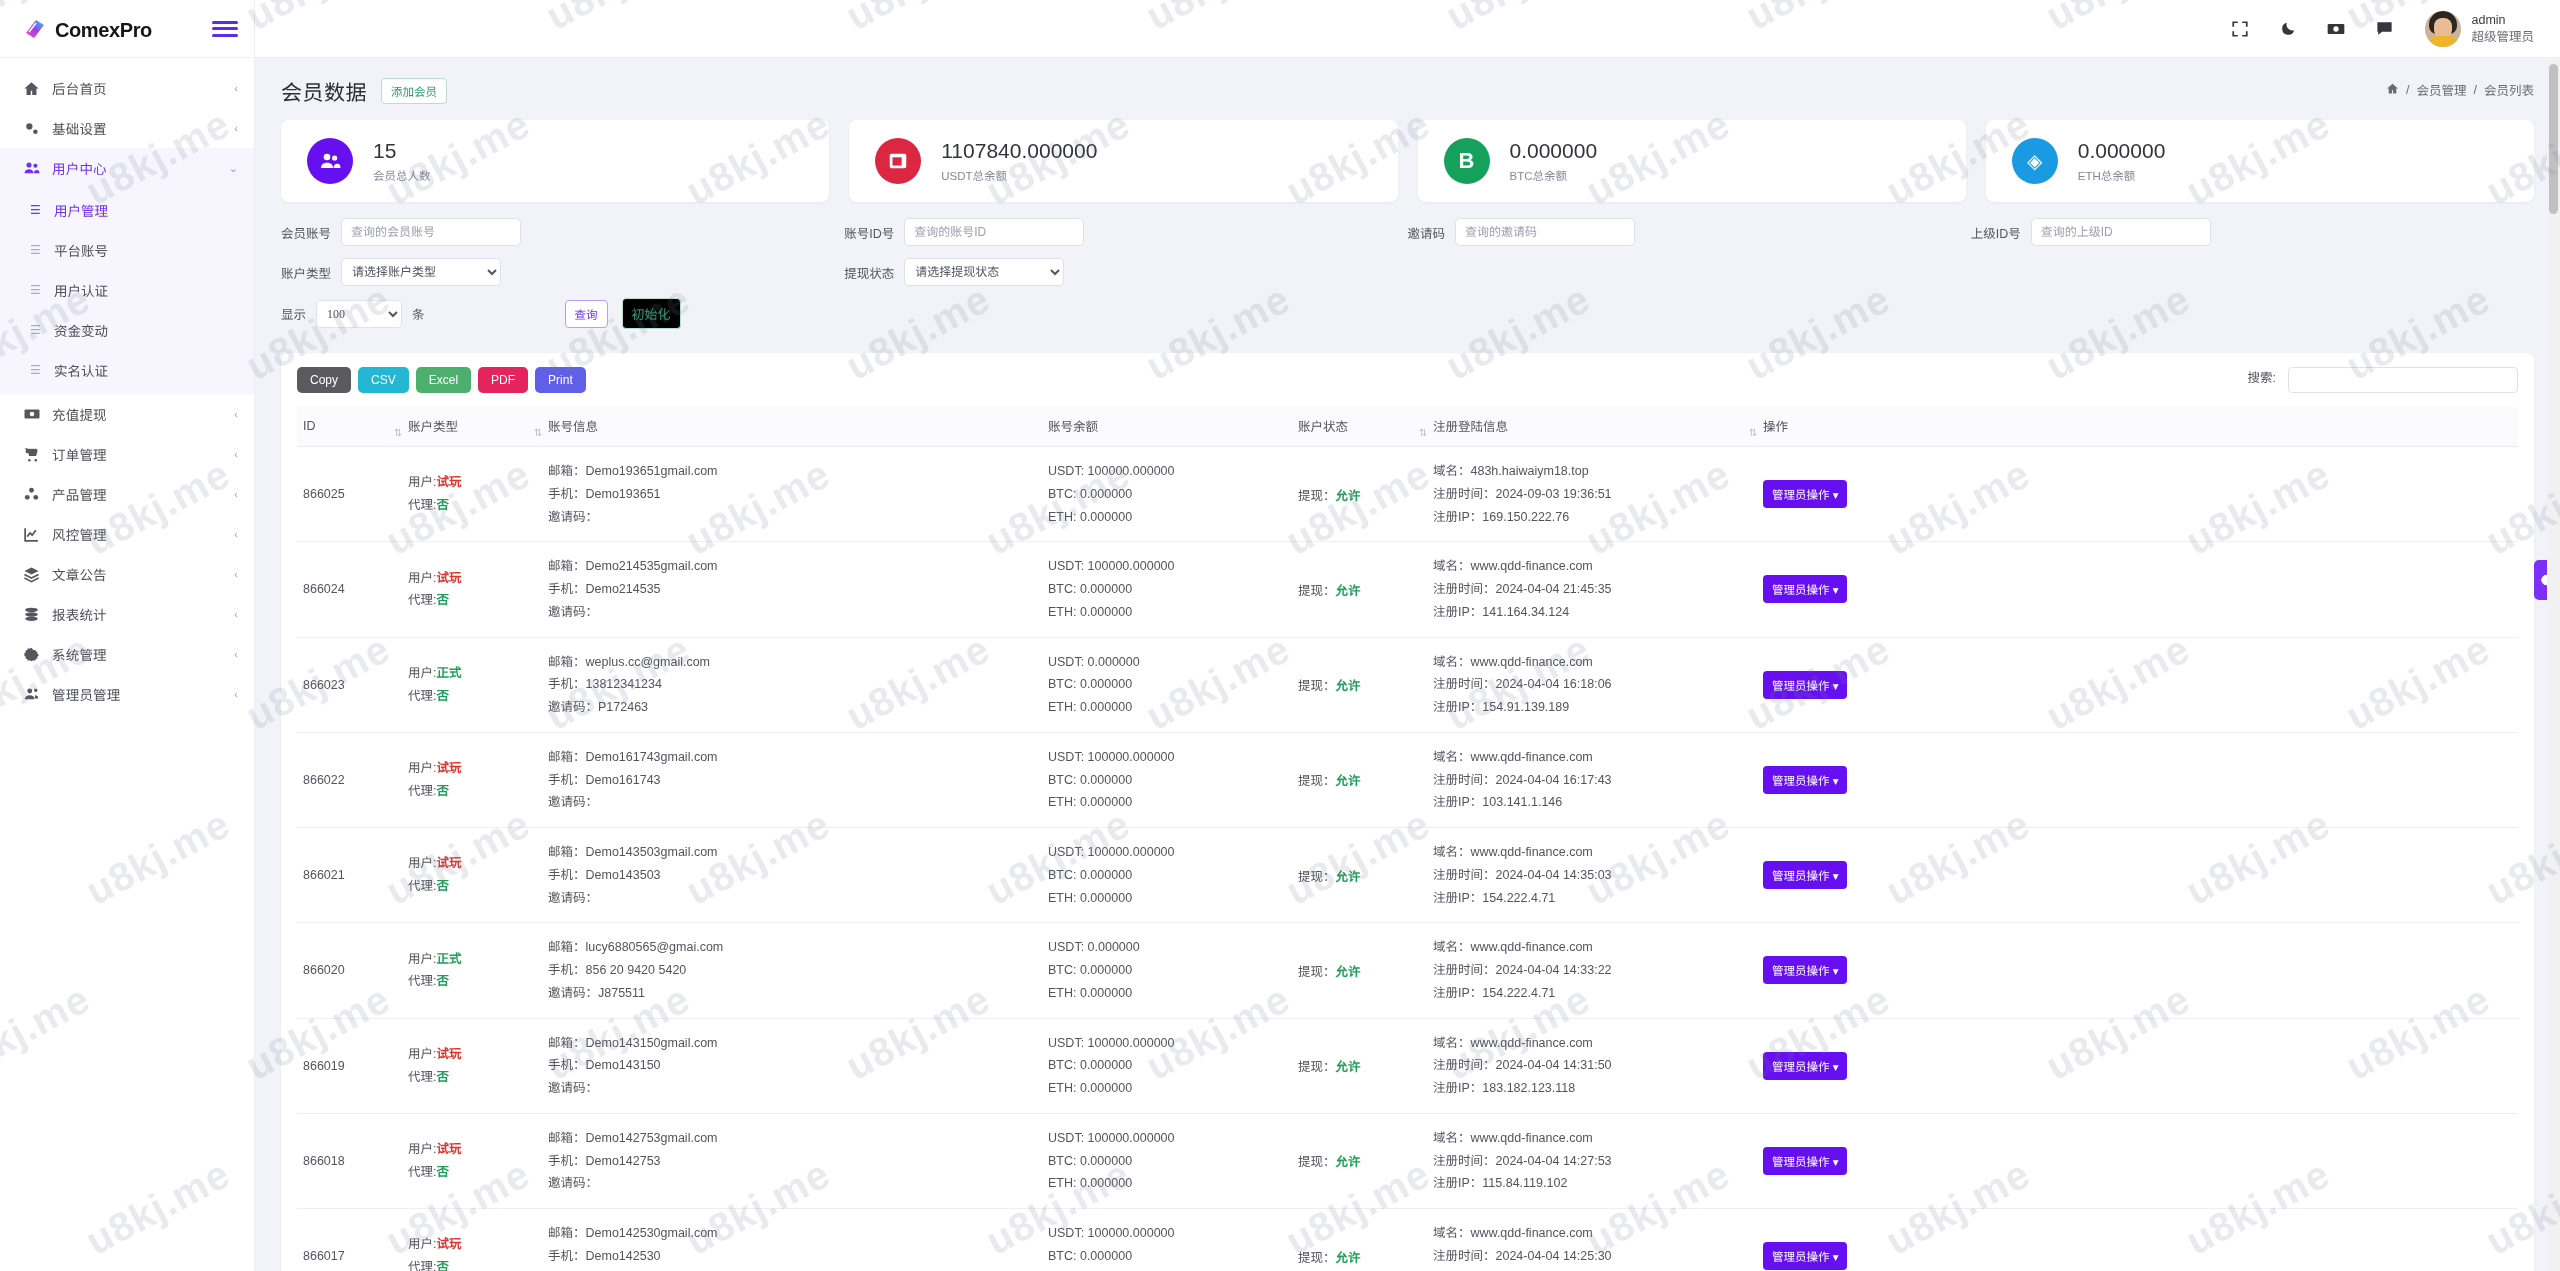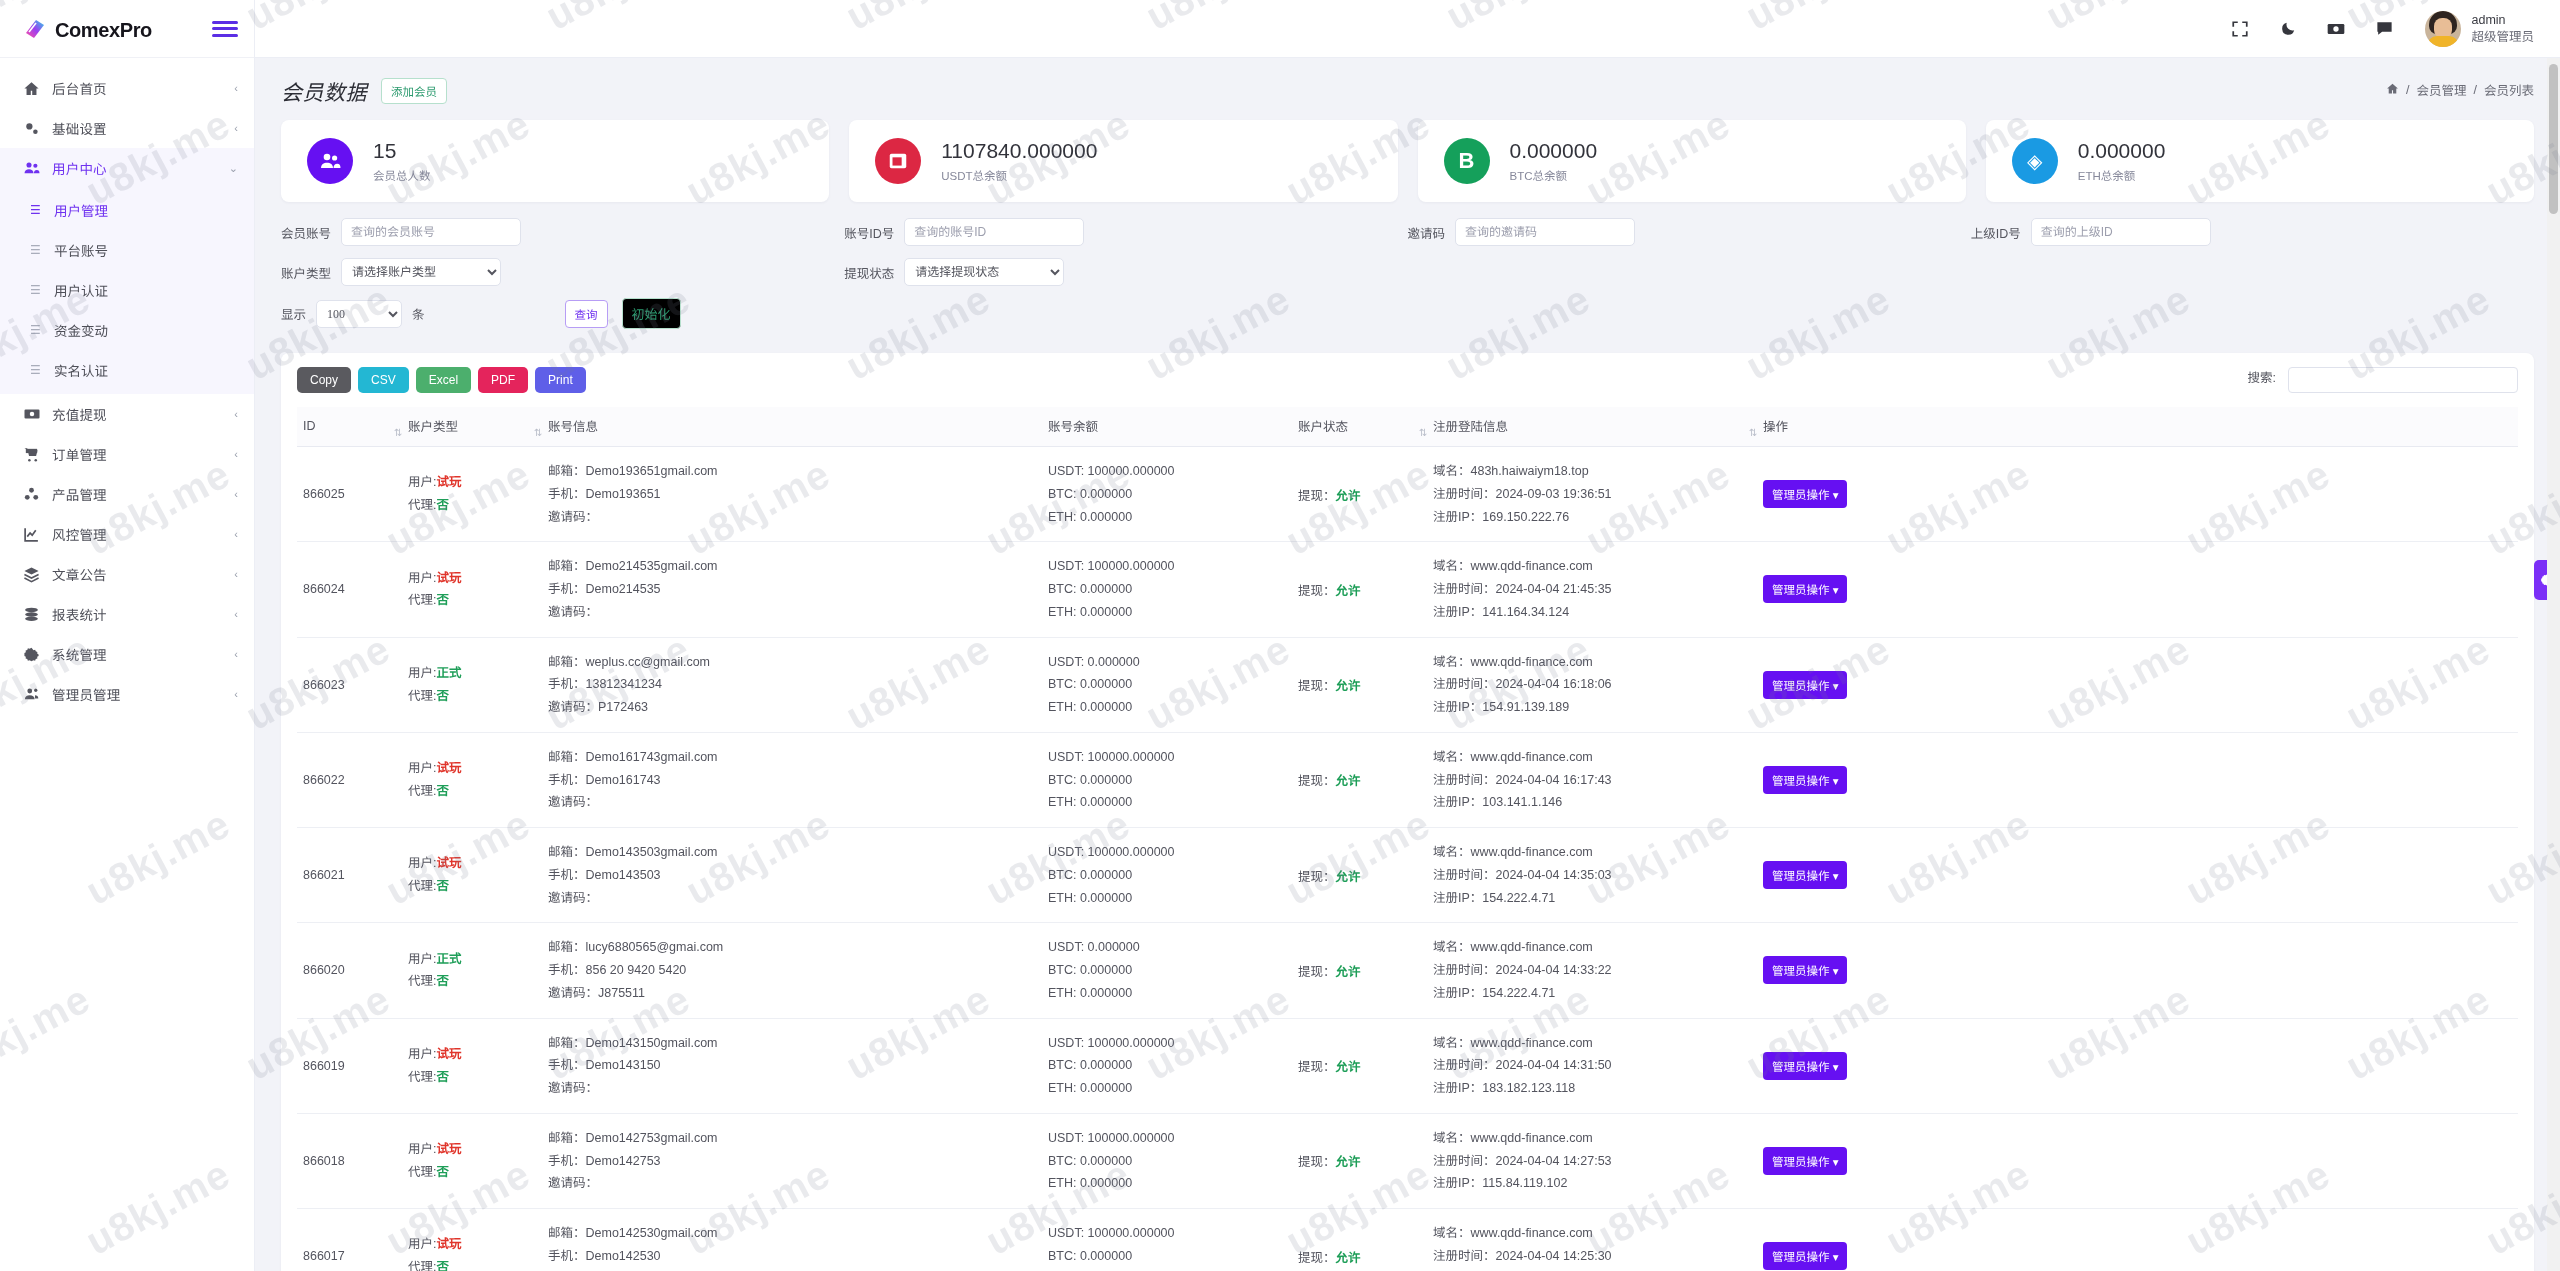--- a/index.html
+++ b/index.html
@@ -67,21 +67,21 @@
   .avatar .shirt { position: absolute; left: 2px; bottom: 0; width: 32px; height: 11px;
     border-radius: 10px 10px 0 0; background: #f0b429; }
   .u-txt { line-height: 1.35; }
   .u-name { font-size: 12.5px; color: #3a3b43; }
   .u-role { font-size: 12.5px; color: #6c6d78; }
 
   .content { flex: 1; overflow: hidden; padding: 0 22px 0 22px; position: relative; }
 
   .page-head { display: flex; align-items: center; gap: 14px;
     padding: 18px 4px 14px 4px; }
-  .page-title { font-size: 21px; color: #2d2e36; font-weight: 500; letter-spacing: .5px; font-style: italic; }
+  .page-title { font-size: 21px; color: #2d2e36; font-weight: 500; letter-spacing: .5px; }
   .btn-add { font-size: 11.5px; color: #2b9a6e; border: 1px solid #b6e0cd;
     background: #fff; border-radius: 4px; padding: 4px 9px; cursor: pointer; }
 
   .stats { display: flex; gap: 20px; padding: 0 4px; }
   .stat { flex: 1; background: #fff; border-radius: 8px; height: 82px;
     display: flex; align-items: center; padding: 0 26px; gap: 20px;
     box-shadow: 0 1px 3px rgba(30,34,72,.05); }
   .stat-ico { width: 46px; height: 46px; border-radius: 50%; flex: 0 0 46px;
     display: flex; align-items: center; justify-content: center; color: #fff; }
   .stat-num { font-size: 21px; color: #32333b; line-height: 1.15; }

